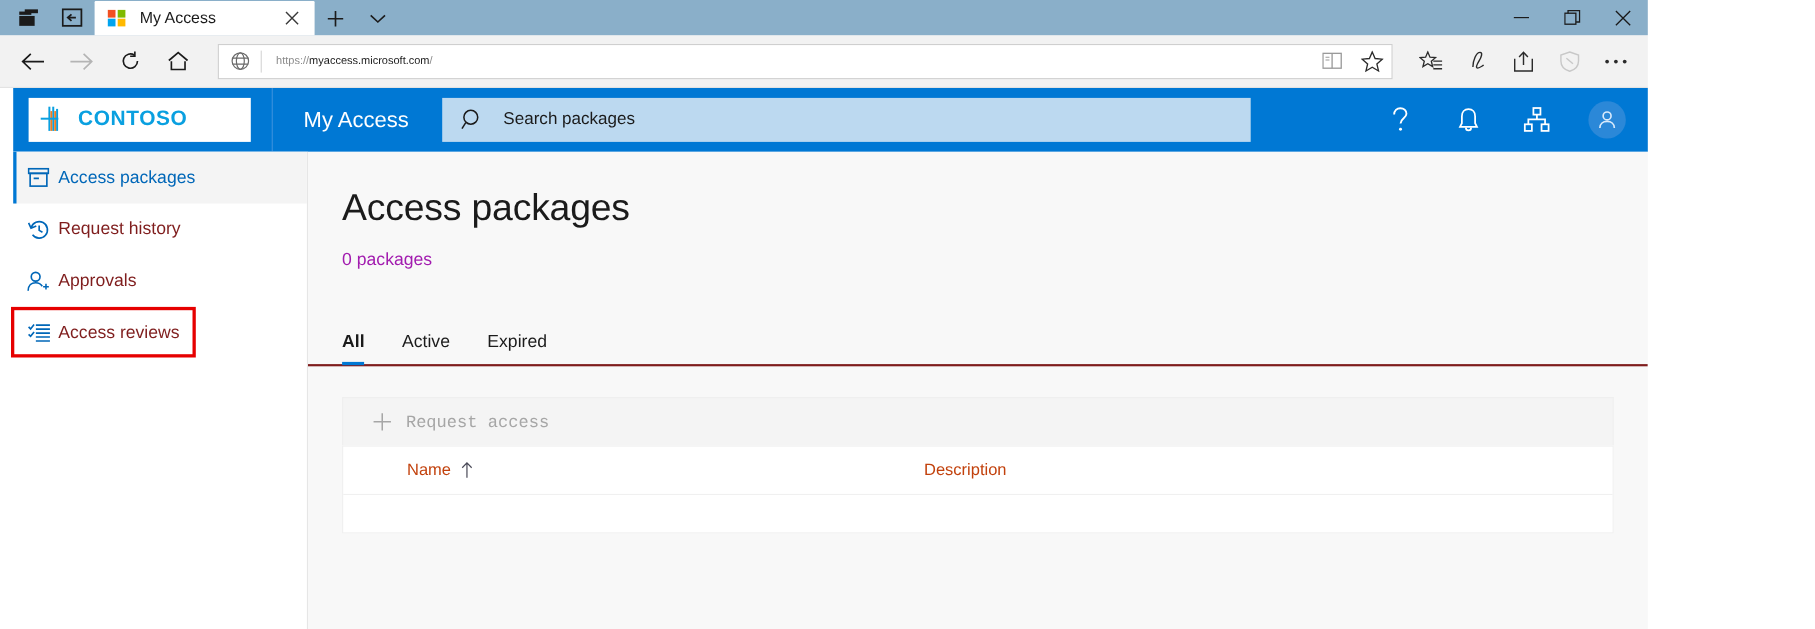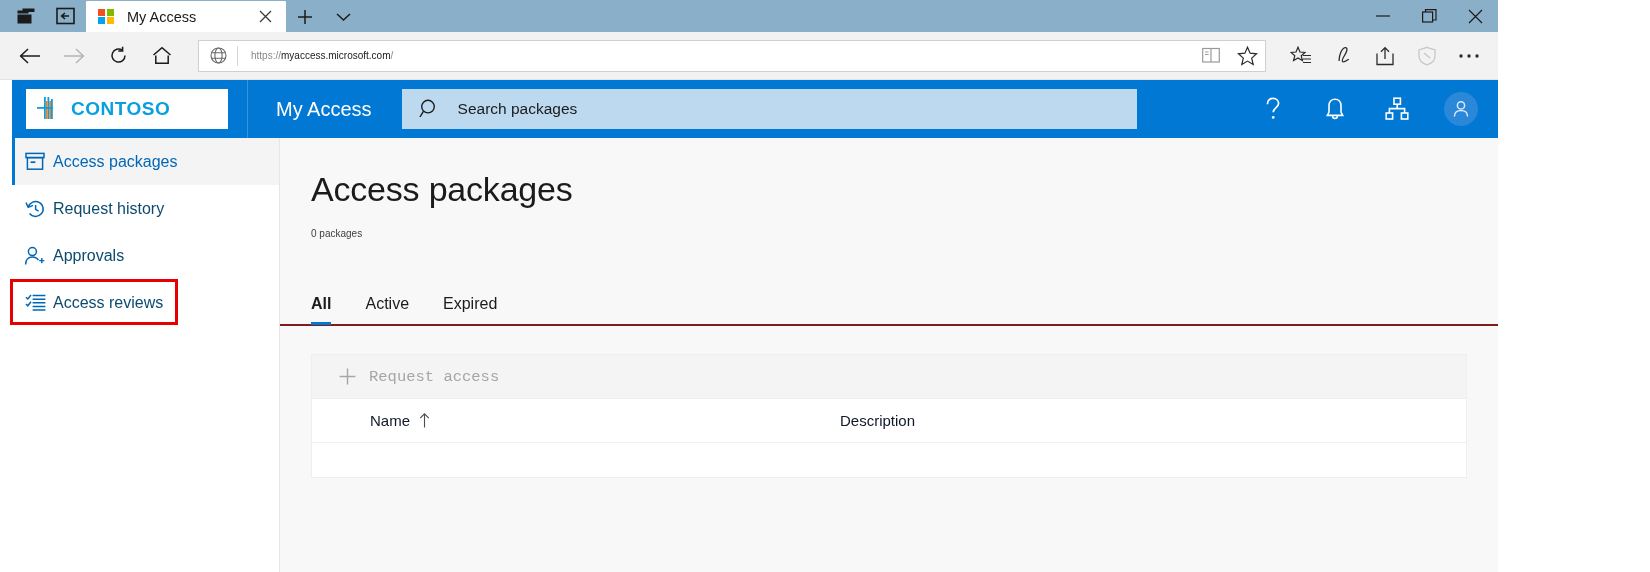--- a/index.html
+++ b/index.html
@@ -91,36 +91,36 @@
   }
 
   .body { flex: 1; display: flex; min-height: 0; }
 
   .sidebar {
     width: 268px; background: #ffffff; border-right: 1px solid #e6e6e6;
     flex: none; padding-top: 0; position: relative;
   }
   .side-item {
     height: 47px; display: flex; align-items: center; padding-left: 8px;
-    font-size: 16px; color: #0c4a6e; position: relative;
+    font-size: 16px; color: #7f1d1d; position: relative;
   }
   .side-item.selected { background: #f4f4f4; color: #0067b8; }
   .side-item.selected::before {
     content: ""; position: absolute; left: 0; top: 0; bottom: 0; width: 3px; background: #0078d4;
   }
   .side-ico { width: 30px; display: flex; align-items: center; justify-content: center; flex: none; }
   .side-label { margin-left: 3px; white-space: nowrap; }
   .side-item.boxed::after {
     content: ""; position: absolute; left: -2px; top: 0px; width: 162px; height: 40px;
     border: 3px solid #e60000; pointer-events: none;
   }
 
   .main { flex: 1; background: #f8f8f8; min-width: 0; overflow: hidden; position: relative; }
   .page-title { font-size: 34px; font-weight: normal; color: #1b1b1b; padding: 32px 0 0 31px; letter-spacing: -.2px; }
-  .page-count { font-size: 10px; color: #404040; padding: 19px 0 0 31px; }
+  .page-count { font-size: 16px; color: #a21caf; padding: 19px 0 0 31px; }
 
   .tabs { display: flex; align-items: flex-end; padding-left: 31px; margin-top: 43px; height: 44px;
           border-bottom: 2px solid #7f1d1d; }
   .tab-item {
     font-size: 16px; color: #1b1b1b; padding: 0 0 11px 0; margin-right: 34px;
     position: relative; white-space: nowrap;
   }
   .tab-item.active { font-weight: bold; }
   .tab-item.active::after {
     content: ""; position: absolute; left: 0; right: 0; bottom: -1px; height: 3px; background: #0078d4;
@@ -130,21 +130,21 @@
   .cmdbar {
     height: 44px; background: #f4f4f4; border: 1px solid #efefef; border-bottom: none;
     display: flex; align-items: center; padding-left: 22px; font-family: Liberation Mono, monospace;
   }
   .cmd-btn { display: flex; align-items: center; color: #a6a6a6; font-size: 15.5px; }
   .cmd-plus { width: 26px; display: flex; align-items: center; justify-content: center; }
   .cmd-label { margin-left: 9px; }
 
   .table { background: #ffffff; border: 1px solid #efefef; }
   .thead { height: 44px; display: flex; align-items: center; border-bottom: 1px solid #f0f0f0; }
-  .th { font-size: 15px; color: #0f172a; display: flex; align-items: center; }
+  .th { font-size: 15px; color: #c2410c; display: flex; align-items: center; }
   .th.name { padding-left: 58px; width: 528px; }
   .th.desc { }
   .sort-arrow { margin-left: 9px; display: inline-flex; }
   .trow-empty { height: 34px; }
 </style>
 </head>
 <body>
 
 <div class="browser">
 

